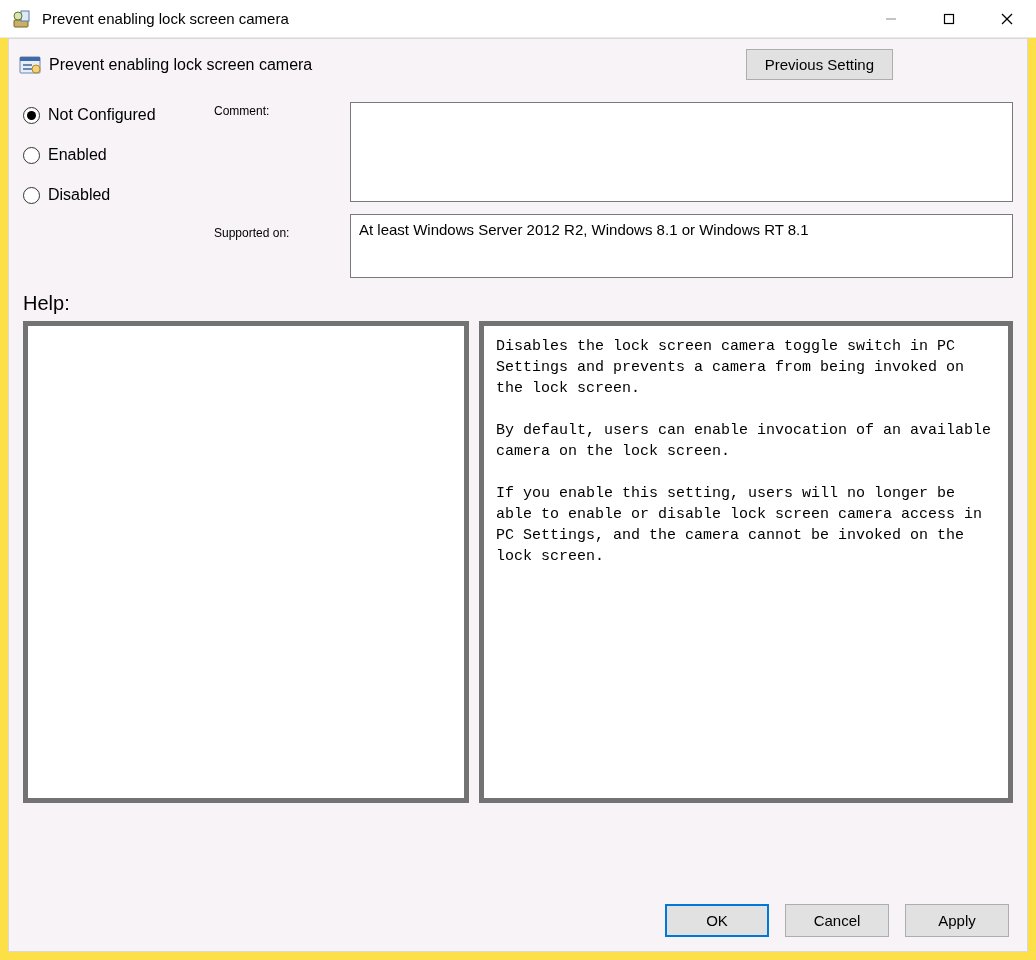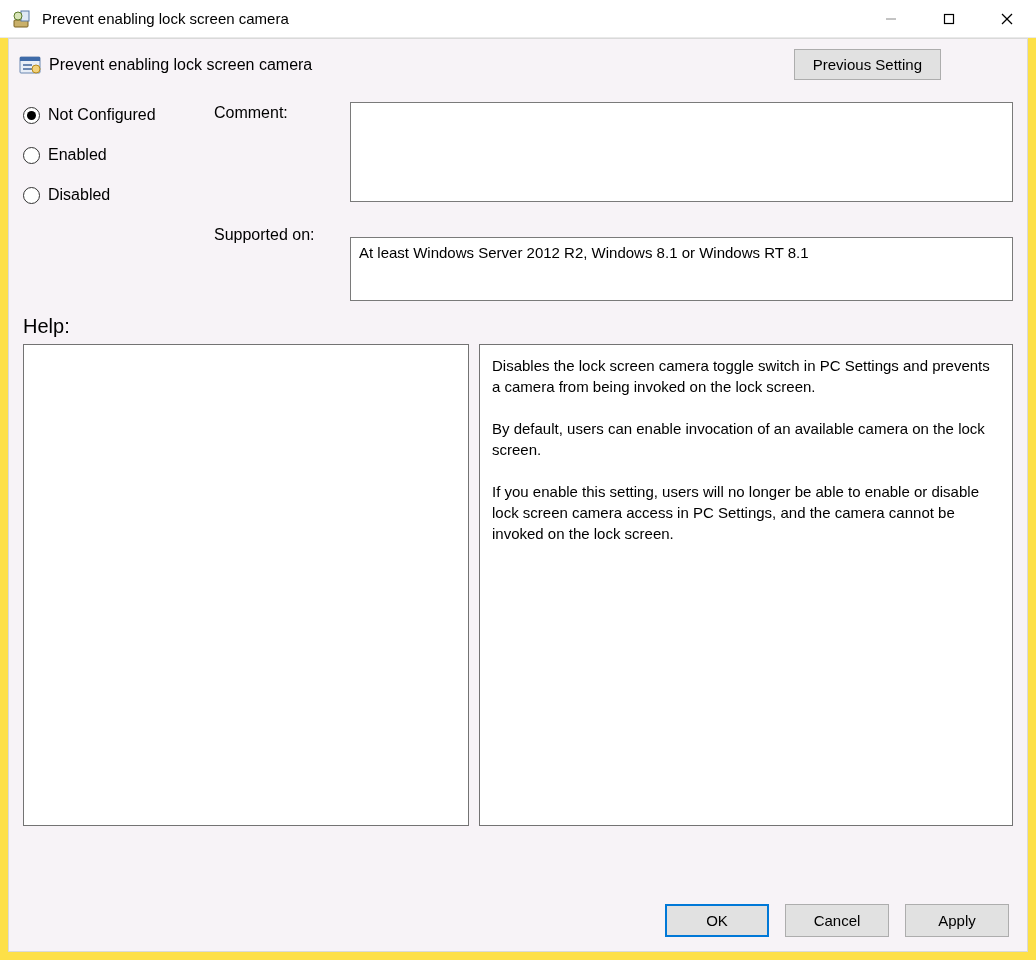--- a/index.html
+++ b/index.html
@@ -70,21 +70,21 @@
     margin-right: 8px;
     display: inline-flex; align-items: center; justify-content: center;
   }
   .hdr-title {
     font-size: 16px;
     flex: 1;
   }
   .nav-buttons {
     display: flex;
     gap: 20px;
-    margin-right: 72px;
+    margin-right: 120px;
   }
   .btn {
     background: #e1e1e1;
     border: 1px solid #adadad;
     padding: 6px 18px;
     font-family: inherit;
     font-size: 15px;
     cursor: default;
     min-width: 100px;
   }
@@ -122,21 +122,21 @@
     display: inline-flex; align-items: center; justify-content: center;
     background: #fff;
   }
   .radio-dot.checked::after {
     content: "";
     width: 9px; height: 9px;
     background: #000;
     border-radius: 50%;
   }
   .lbl {
-    font-size: 16px;
+    font-size: 12px;
     padding-top: 2px;
   }
   .textbox {
     border: 1px solid #7a7a7a;
     background: #fff;
     width: 100%;
     font-family: inherit;
     font-size: 15px;
     padding: 4px 6px;
     resize: none;
@@ -152,23 +152,24 @@
   .section-labels .left { width: 456px; font-size:16px;}
   .section-labels .right { flex:1; font-size:20px;}
 
   .panels {
     display: flex;
     gap: 10px;
     padding: 0 14px;
     height: 482px;
   }
   .panel {
-    border: 1px solid #737373;
+    border: 5px solid #737373;
     background: #fff;
     overflow-y: auto;
+    font-family: Liberation Mono, monospace;
   }
   .panel.options { width: 446px; }
   .panel.help { flex: 1; padding: 10px 12px; font-size: 15px; line-height: 1.4; overflow-y: scroll; white-space: pre-wrap;}
 
   .footer {
     position: absolute;
     right: 18px;
     bottom: 14px;
     display: flex;
     gap: 16px;
@@ -249,21 +250,21 @@
         <label class="radio-item">
           <span class="radio-dot"></span>
           <span>Disabled</span>
         </label>
       </div>
 
       <div class="lbl">Comment:</div>
       <textarea class="textbox comment-box" style=""></textarea>
 
       <div class="lbl" style="padding-top:18px;">Supported on:</div>
-      <div class="supported-box" style="margin-top:29px;">
+      <div class="supported-box" style="margin-top:6px;">
         <span>At least Windows Server 2012 R2, Windows 8.1 or Windows RT 8.1</span>
       </div>
     </div>
 
     <div class="section-labels">
       <div class="right">Help:</div>
     </div>
 
     <div class="panels">
       <div class="panel options"></div>

